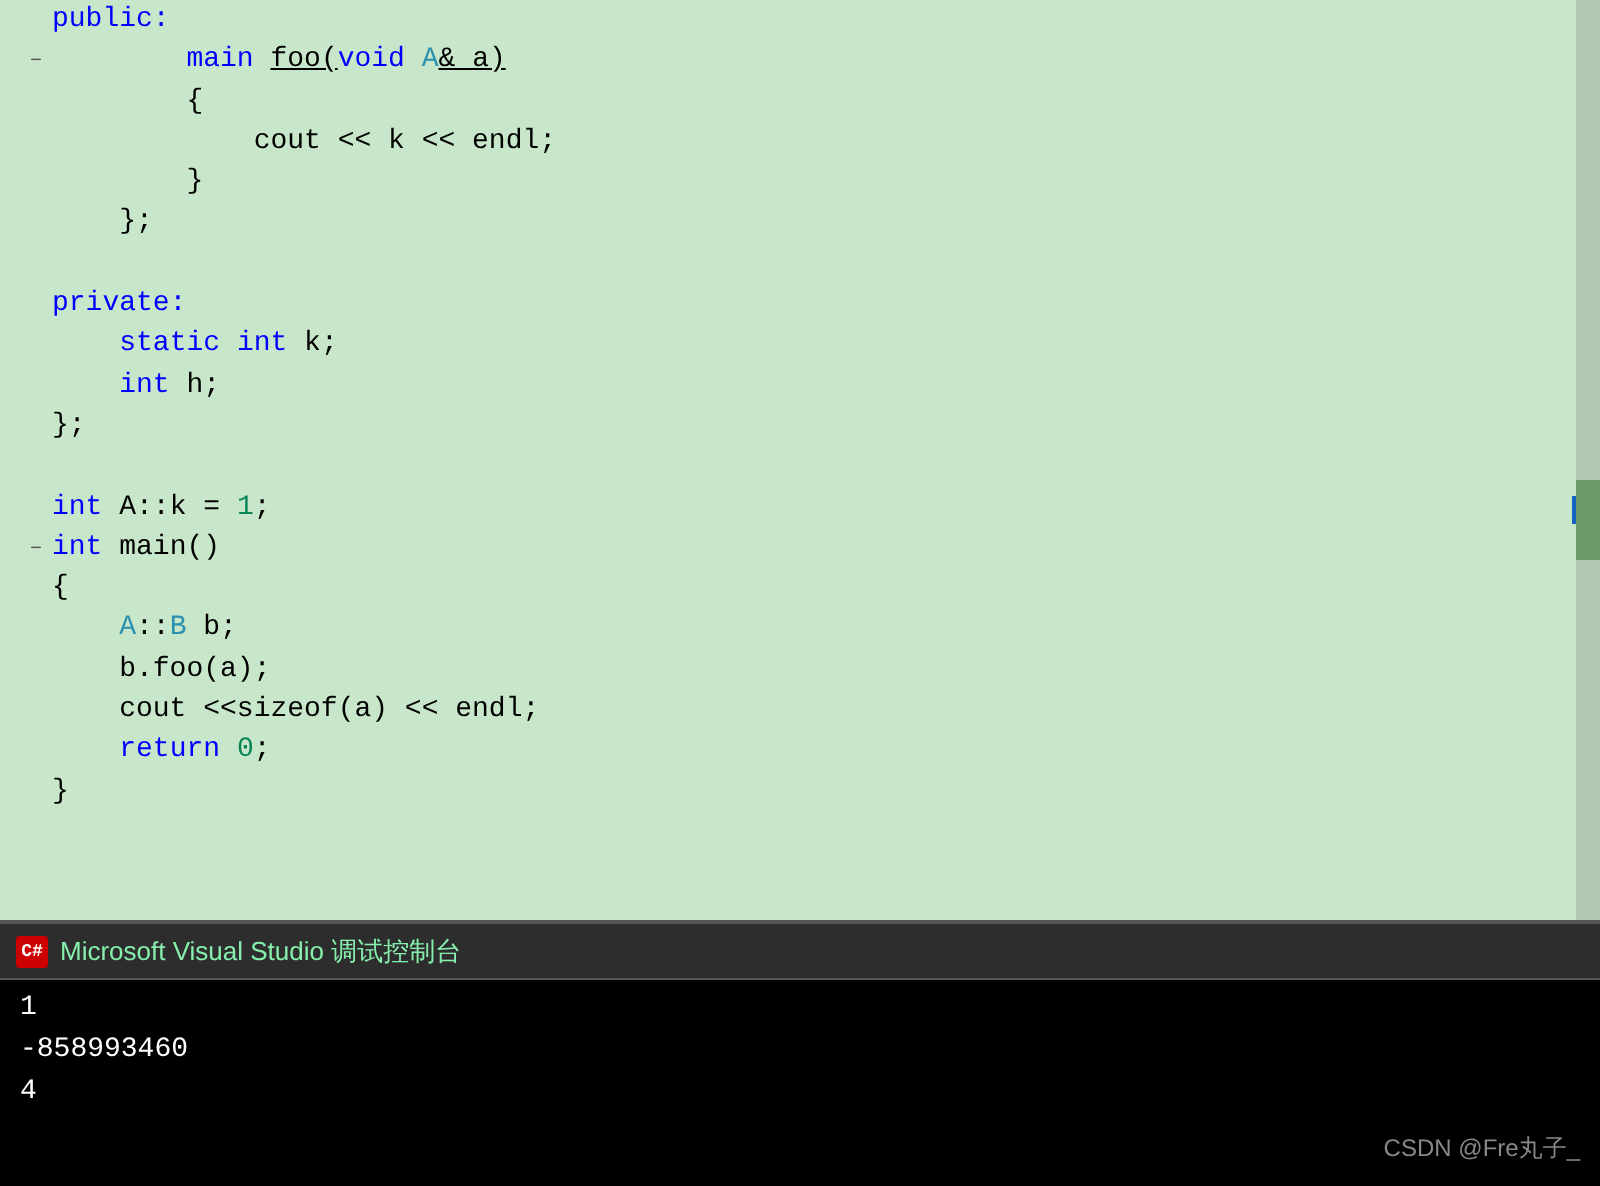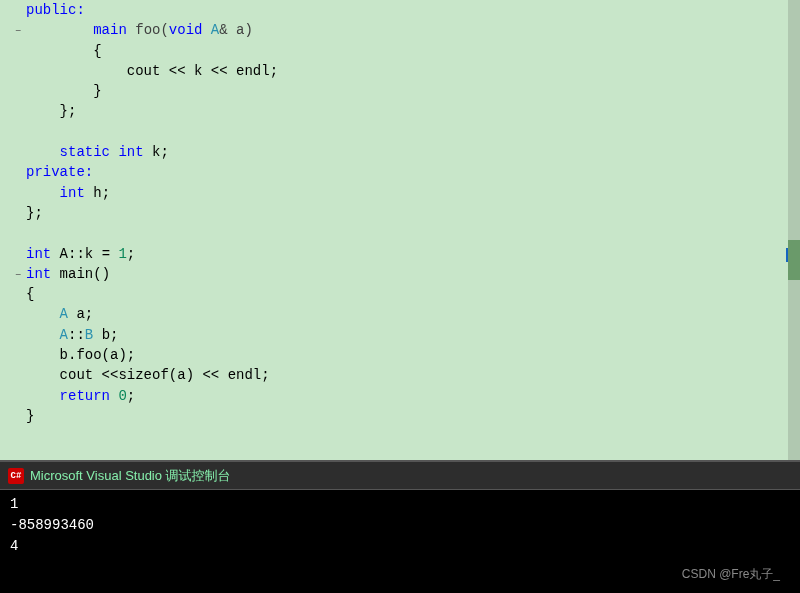--- a/index.html
+++ b/index.html
@@ -57,21 +57,21 @@
 
     .code-text {
       flex: 1;
       white-space: pre;
       color: #000;
     }
 
     
     .kw { color: #0000ff; font-weight: normal; }        
     .type { color: #0000ff; }                             
-    .plain { color: #404040; }
+    .plain { color: #000000; text-decoration: underline; }
     .num { color: #098658; }
     .cls { color: #2b91af; }
 
     
     .scrollbar-track {
       position: absolute;
       right: 0;
       top: 0;
       width: 12px;
       height: 460px;
@@ -144,21 +144,21 @@
       line-height: 1.5;
     }
 
     .console-output .out-line {
       display: block;
     }
 
     .watermark {
       position: absolute;
       bottom: 10px;
-      right: 20px;
+      right: 10px;
       color: #888888;
       font-size: 12px;
       font-family: Arial, sans-serif;
     }
   </style>
 </head>
 <body>
 
 <div class="code-editor">
   <div class="code-area">
@@ -196,26 +196,26 @@
       <span class="code-text">    };</span>
     </div>
 
     <div class="code-line">
       <span class="line-marker"></span>
       <span class="code-text">&nbsp;</span>
     </div>
 
     <div class="code-line">
       <span class="line-marker"></span>
+      <span class="code-text"><span class="kw">private:</span></span>
+    </div>
+
+    <div class="code-line">
+      <span class="line-marker"></span>
       <span class="code-text">    <span class="kw">static</span> <span class="type">int</span> k;</span>
-    </div>
-
-    <div class="code-line">
-      <span class="line-marker"></span>
-      <span class="code-text"><span class="kw">private:</span></span>
     </div>
 
     <div class="code-line">
       <span class="line-marker"></span>
       <span class="code-text">    <span class="type">int</span> h;</span>
     </div>
 
     <div class="code-line">
       <span class="line-marker"></span>
       <span class="code-text">};</span>
@@ -236,24 +236,20 @@
           <span class="fold-icon">−</span>
         </span>
       <span class="code-text"><span class="type">int</span> main()</span>
     </div>
 
     <div class="code-line">
       <span class="line-marker"></span>
       <span class="code-text">{</span>
     </div>
 
-    <div class="code-line">
-      <span class="line-marker"></span>
-      <span class="code-text">    <span class="cls">A</span> a;</span>
-    </div>
 
     <div class="code-line">
       <span class="line-marker"></span>
       <span class="code-text">    <span class="cls">A</span>::<span class="cls">B</span> b;</span>
     </div>
 
     <div class="code-line">
       <span class="line-marker"></span>
       <span class="code-text">    b.foo(a);</span>
     </div>

